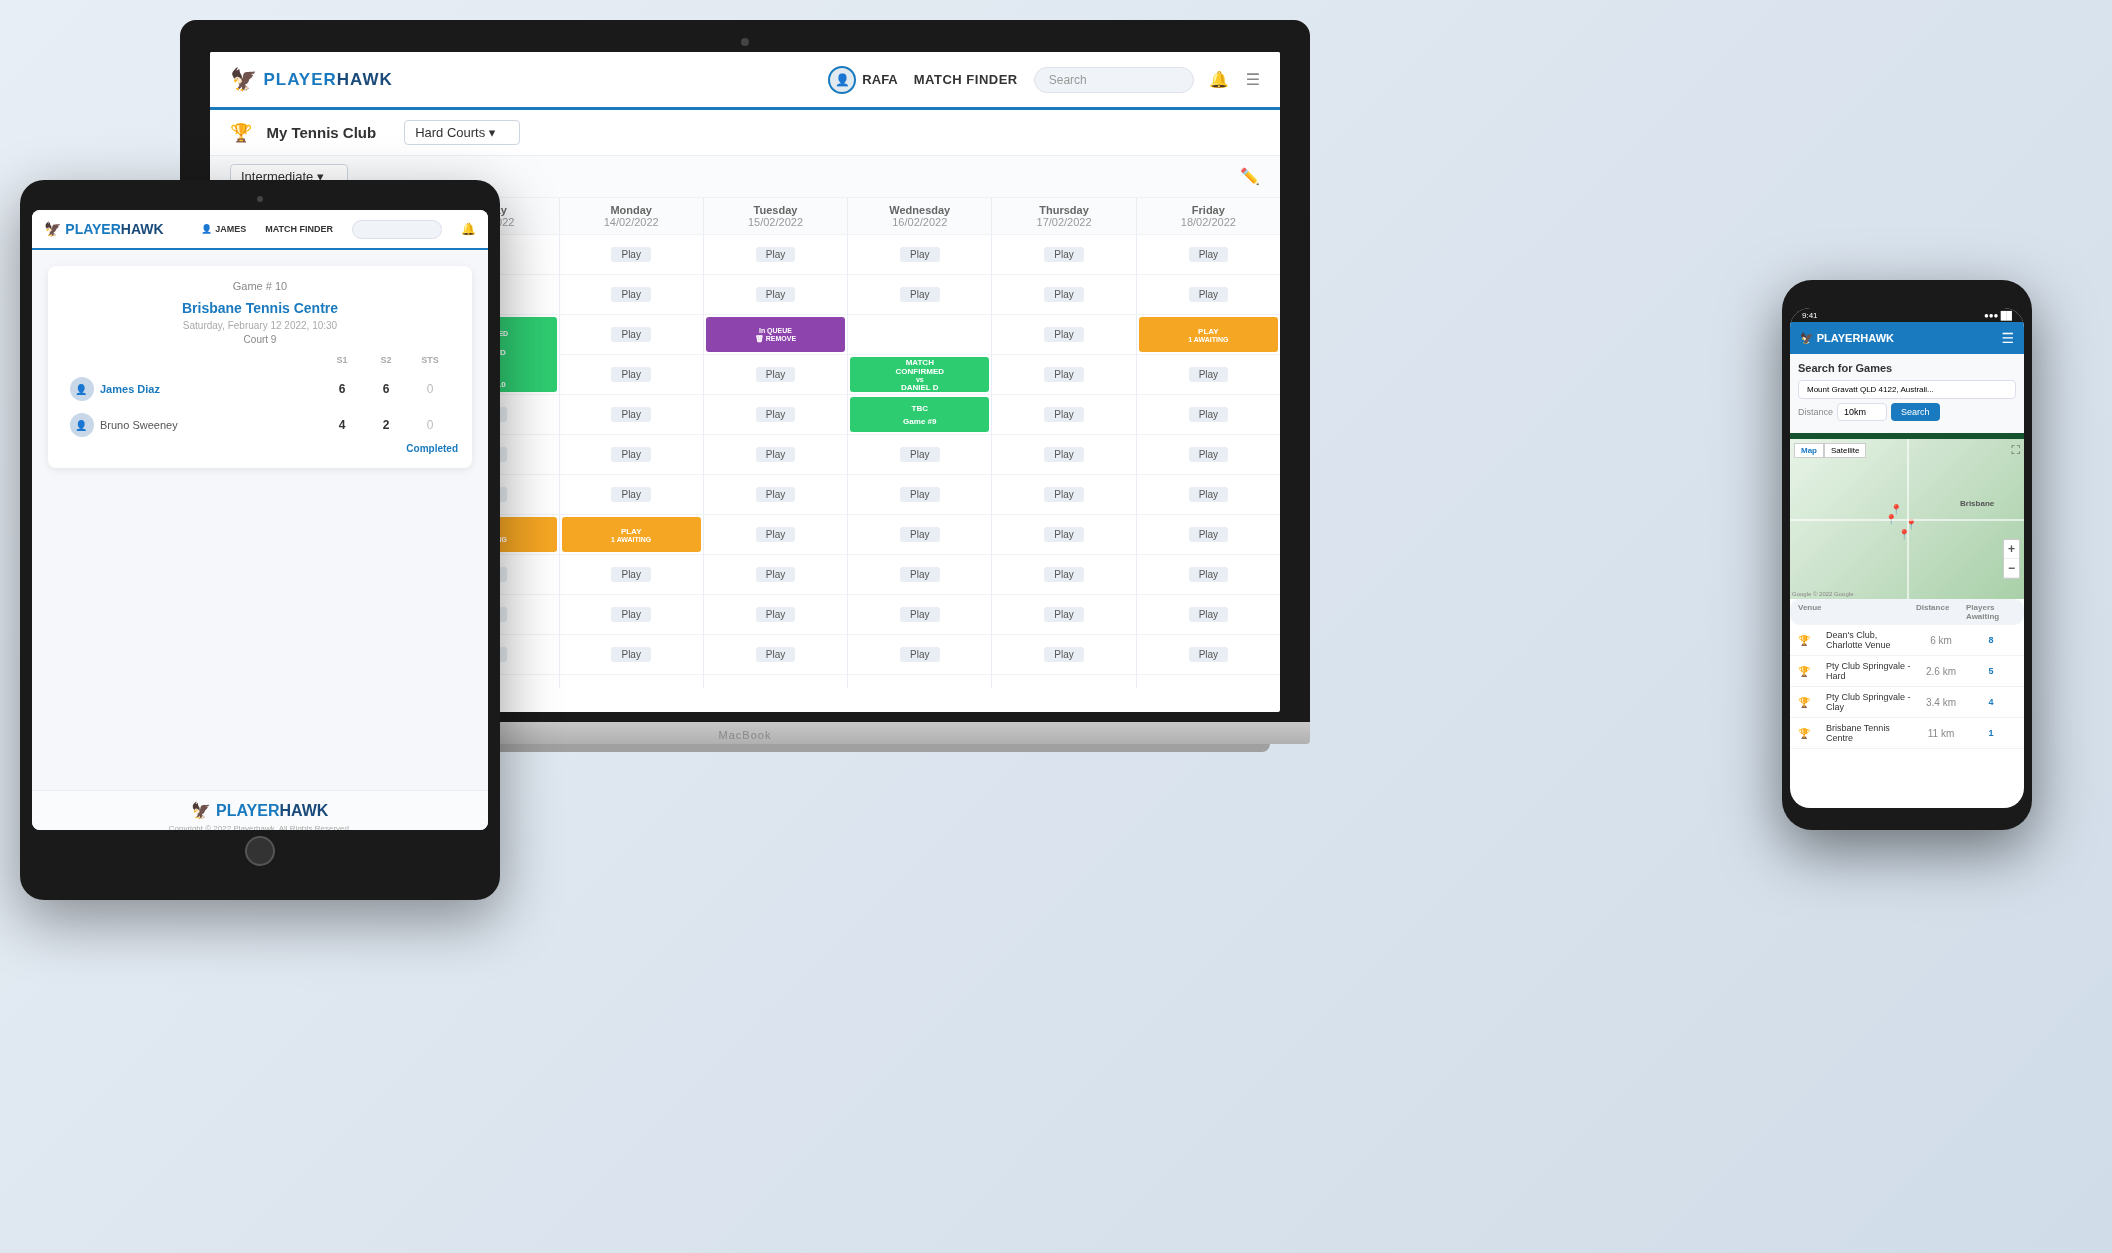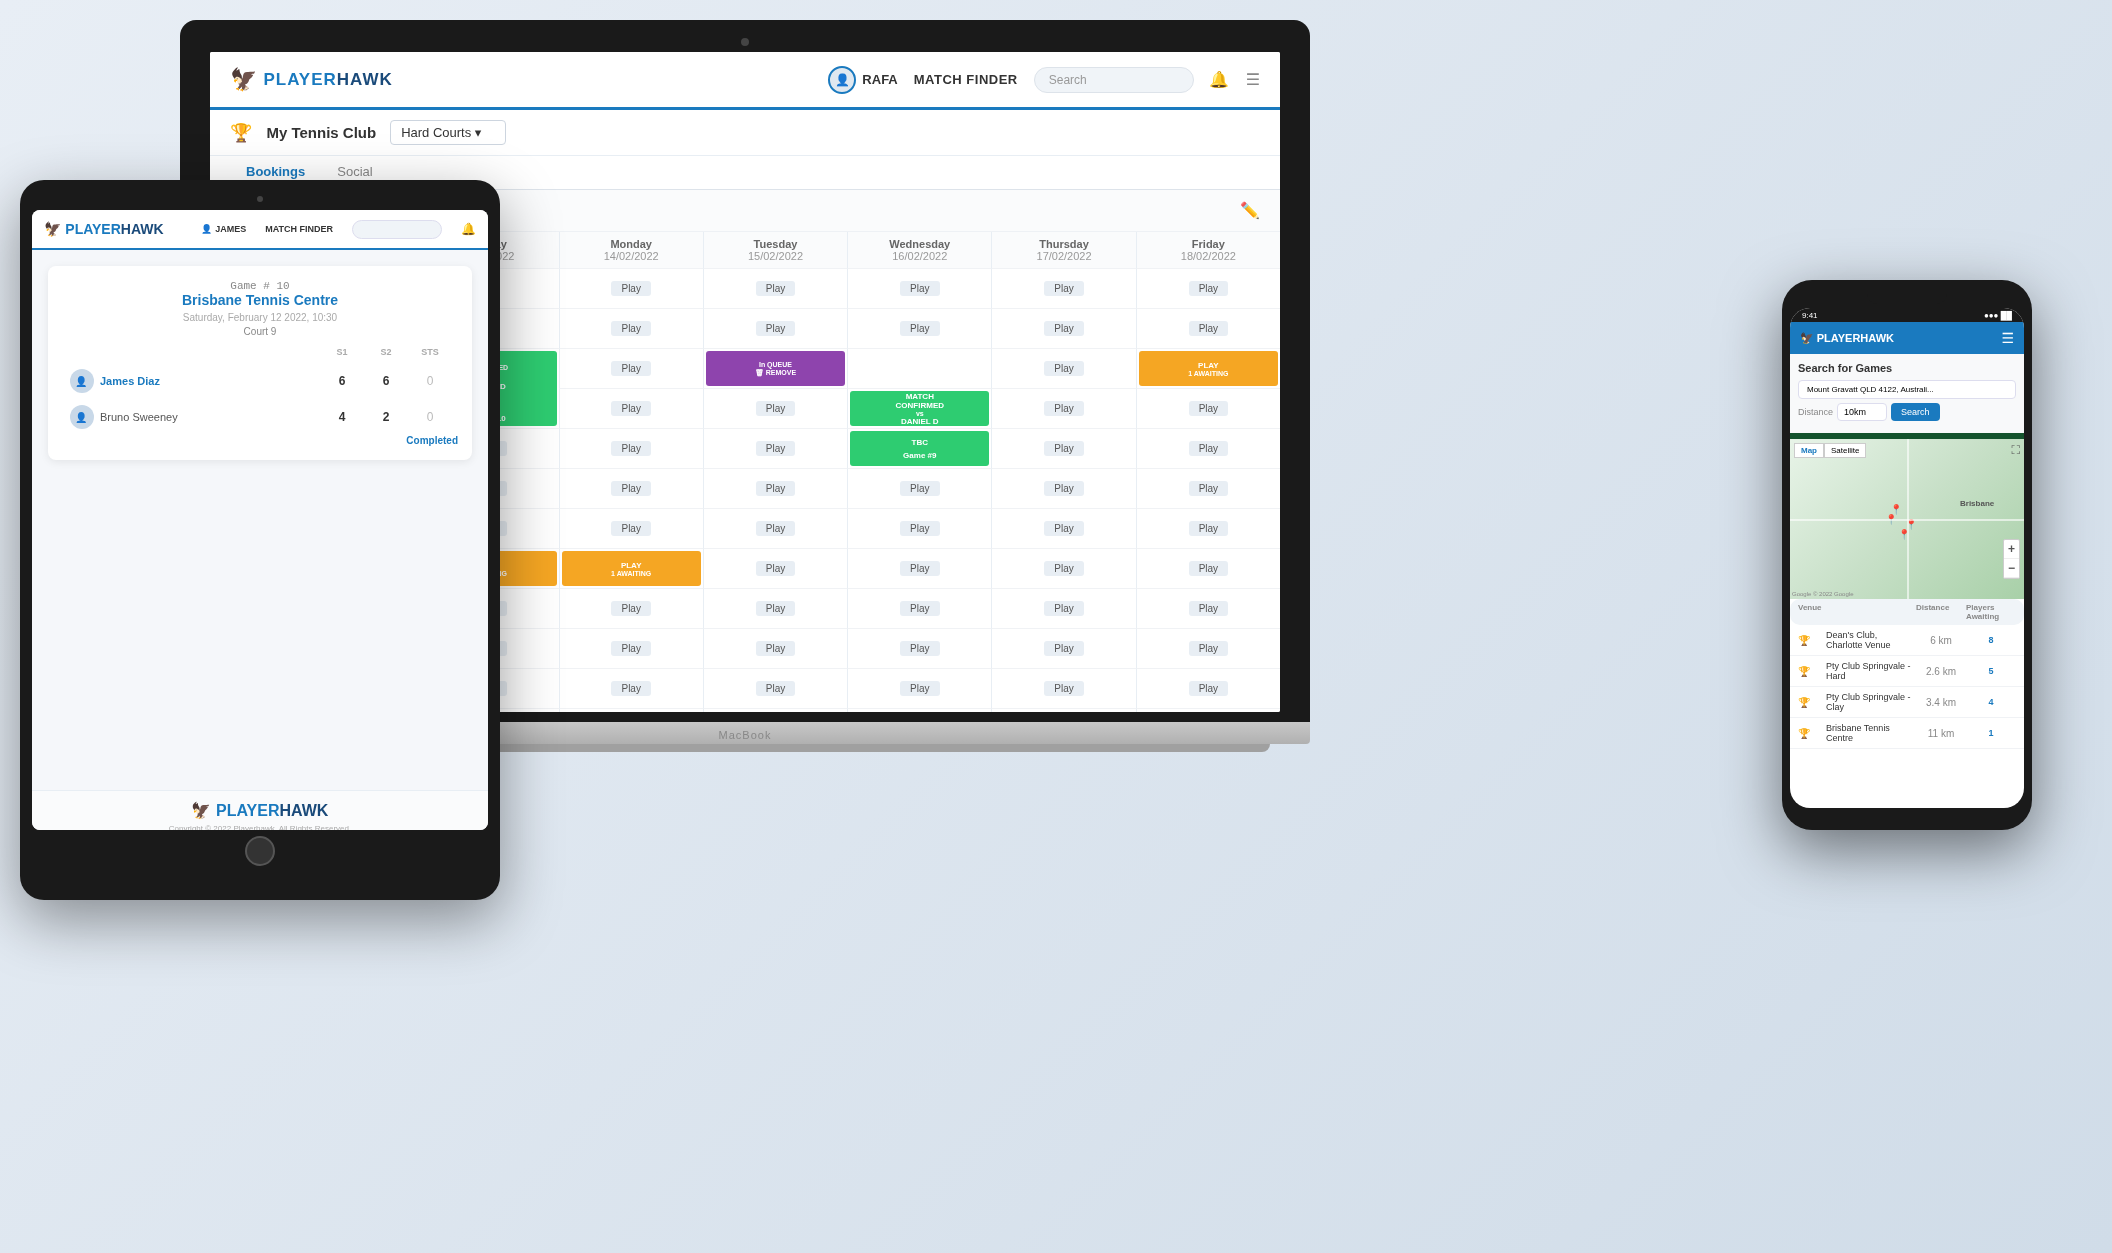--- a/index.html
+++ b/index.html
@@ -141,20 +141,21 @@
       display: flex;
       align-items: center;
       padding: 10px 20px;
       background: #fff;
       border-bottom: 1px solid #e8eef4;
       gap: 14px;
     }
     .trophy-icon { font-size: 18px; color: #c0a000; }
     .club-name { font-size: 15px; font-weight: 600; color: #333; }
     .court-select {
+      margin-left: 14px;
       background: #fff;
       border: 1px solid #cdd5df;
       border-radius: 4px;
       padding: 4px 24px 4px 10px;
       font-size: 13px;
       color: #333;
       cursor: pointer;
       position: relative;
     }
 
@@ -356,21 +357,21 @@
       padding: 16px;
       overflow-y: auto;
       height: 540px;
     }
     .game-card {
       background: #fff;
       border-radius: 8px;
       padding: 14px;
       box-shadow: 0 2px 8px rgba(0,0,0,0.08);
     }
-    .game-number { font-size: 11px; color: #888; text-align: center; margin-bottom: 0; font-family: Liberation Mono, monospace; }
+    .game-number { font-size: 11px; color: #888; text-align: center; margin-bottom: 8px; }
     .game-club { font-size: 14px; font-weight: 700; color: #1a7abf; text-align: center; margin-bottom: 4px; }
     .game-date { font-size: 10px; color: #aaa; text-align: center; margin-bottom: 3px; }
     .game-court { font-size: 10px; color: #888; text-align: center; margin-bottom: 10px; }
     .score-header { display: grid; grid-template-columns: 1fr 40px 40px 40px; gap: 4px; margin-bottom: 6px; padding: 0 8px; }
     .score-col { font-size: 9px; color: #aaa; text-align: center; font-weight: 600; }
     .player-row { display: grid; grid-template-columns: 1fr 40px 40px 40px; gap: 4px; align-items: center; padding: 6px 8px; }
     .player-row:first-of-type { border-top: 1px solid #f0f2f5; }
     .player-avatar { width: 24px; height: 24px; background: #c8d8e8; border-radius: 50%; display: inline-flex; align-items: center; justify-content: center; font-size: 10px; color: #666; margin-right: 6px; }
     .player-name { font-size: 11px; font-weight: 600; color: #1a7abf; display: flex; align-items: center; }
     .player-name-2 { font-size: 11px; color: #555; display: flex; align-items: center; }
@@ -609,24 +610,20 @@
       </div>
 
       <div class="club-subheader">
         <span class="trophy-icon">🏆</span>
         <span class="club-name">My Tennis Club</span>
         <div class="court-select">
           <span>Hard Courts</span> ▾
         </div>
       </div>
 
-      <div class="booking-tabs">
-        <div class="tab active">Bookings</div>
-        <div class="tab">Social</div>
-      </div>
 
       <div class="filter-row">
         <div class="level-select">
           <span>Intermediate</span> ▾
         </div>
         <span class="edit-icon-btn">✏️</span>
       </div>
 
       <div class="calendar-container">
         <div class="calendar-grid">

